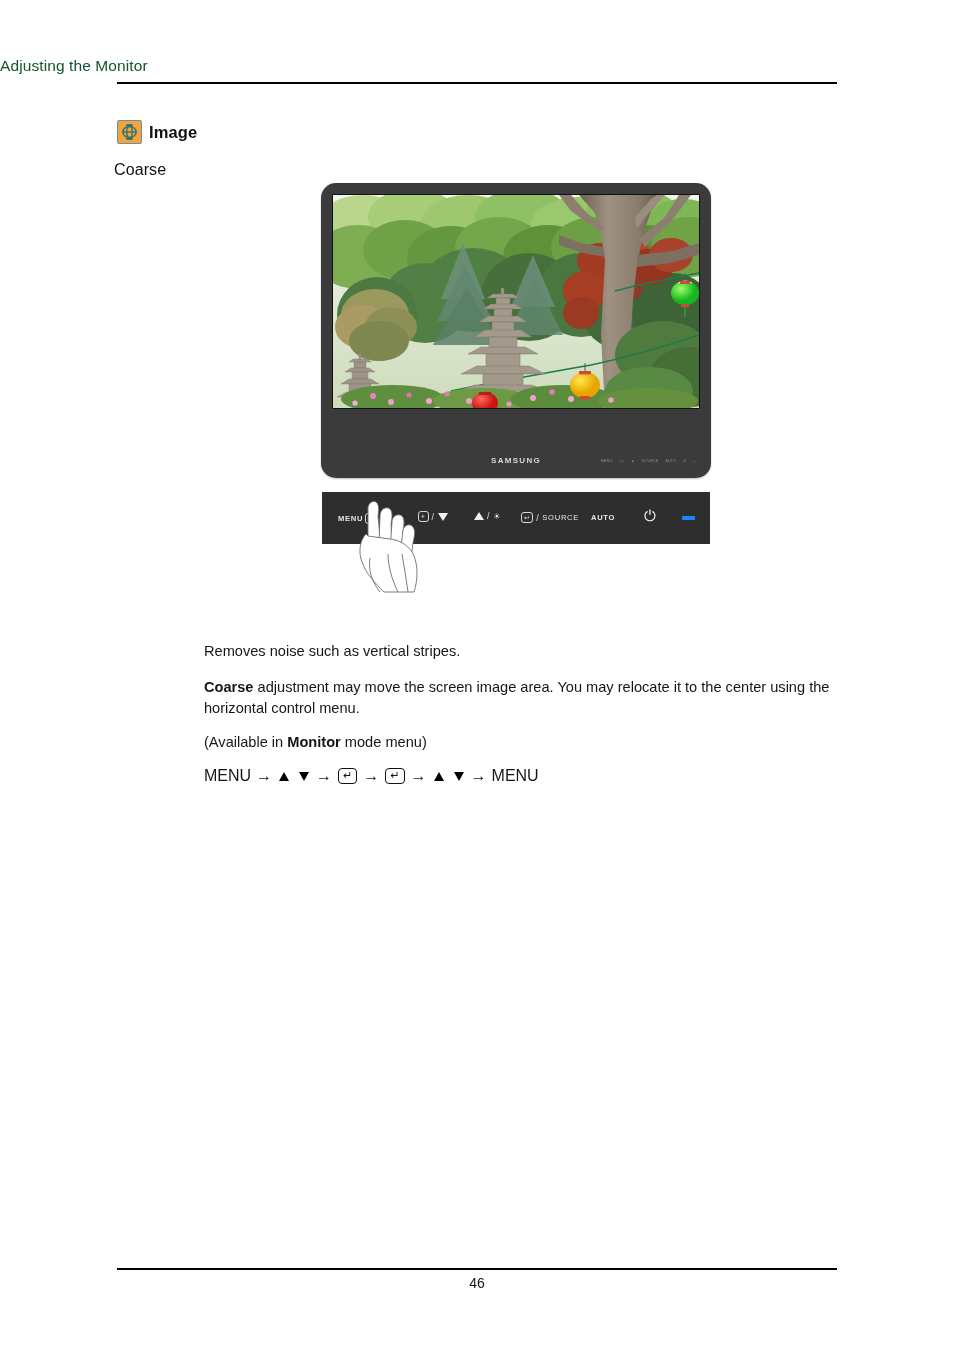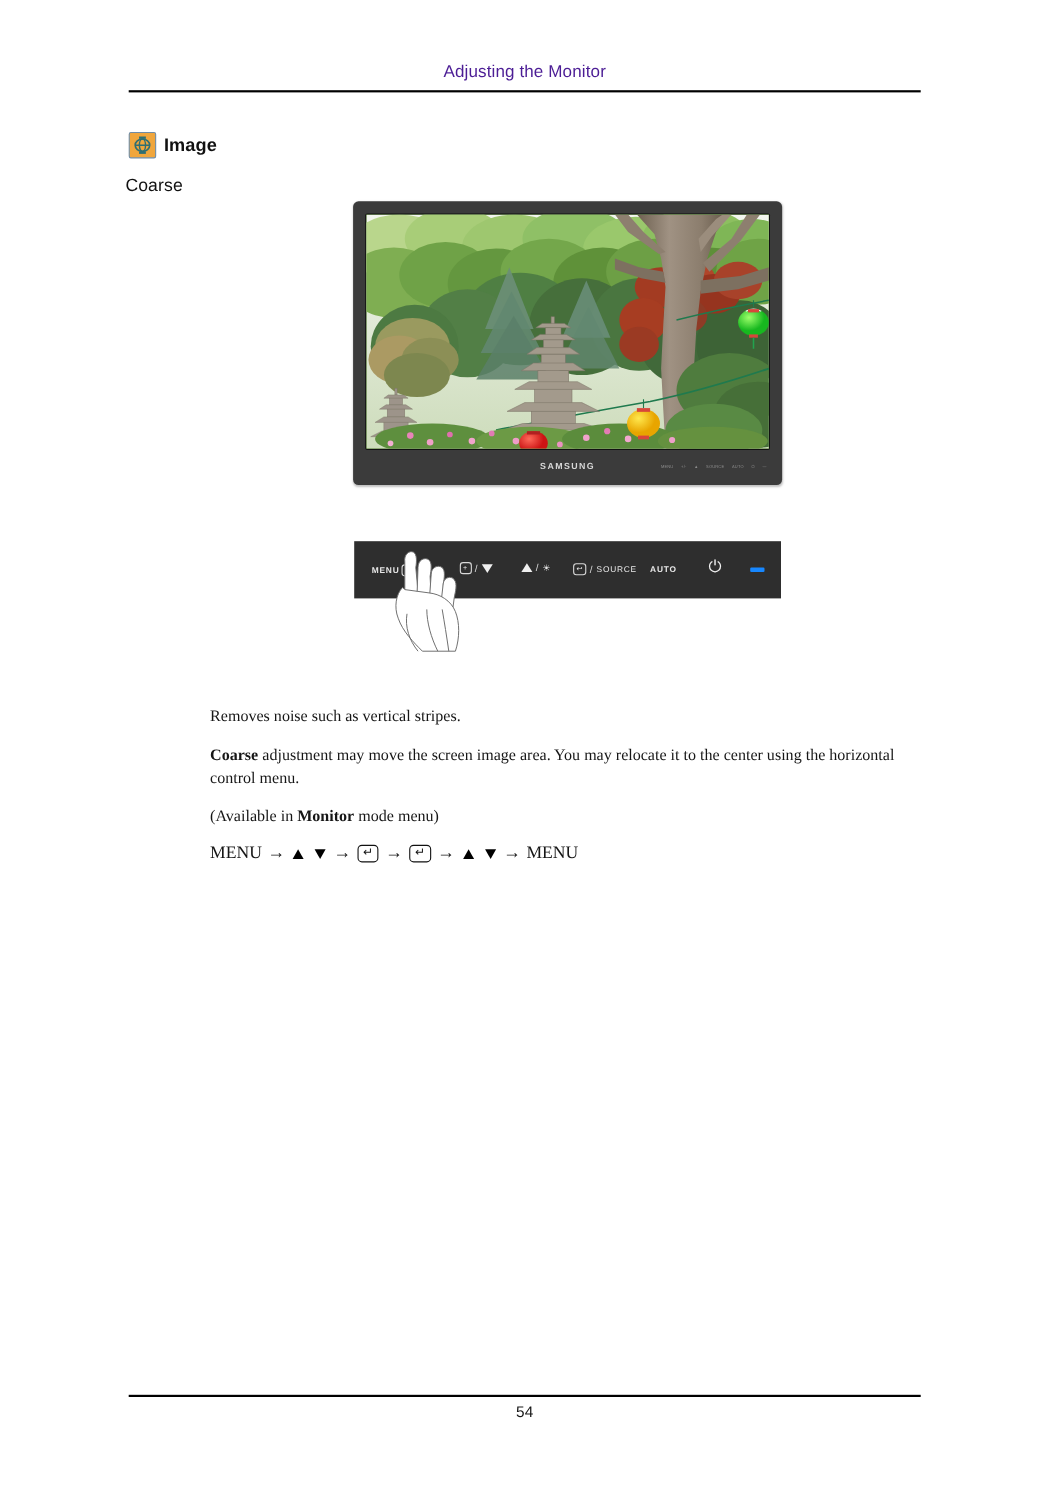--- a/index.html
+++ b/index.html
@@ -20,24 +20,23 @@
   .page-header {
     position: absolute;
     left: 0; top: 0;
     width: 954px;
     height: 90px;
   }
   .header-title {
     position: absolute;
     left: 0; top: 57px;
     width: 954px;
-    text-align: center;
     font-size: 15.5px;
     letter-spacing: 0.1px;
-    color: #4c1d95;
+    color: #14532d;
   }
   .header-rule {
     position: absolute;
     left: 117px; top: 82px;
     width: 720px;
     height: 1.5px;
     background: #000;
   }
 
   
@@ -72,23 +71,23 @@
     font-size: 16px;
     color: #111;
     letter-spacing: 0.1px;
   }
 
   
   .monitor {
     position: absolute;
     left: 321px; top: 183px;
     width: 390px;
-    height: 258px;
+    height: 295px;
     background: #3b3b3b;
-    border-radius: 5px;
+    border-radius: 15px;
     box-shadow: 0 1px 2px rgba(0,0,0,0.25);
   }
   .monitor-inner {
     position: absolute;
     left: 11px; top: 11px;
     width: 368px;
     height: 215px;
     background: #111;
     border-radius: 2px;
     overflow: hidden;
@@ -204,26 +203,25 @@
   }
   .hand-layer {
     position: absolute;
     left: 22px; top: 6px;
     pointer-events: none;
   }
 
   
   .body-text {
     position: absolute;
-    left: 191px;
+    left: 204px;
     width: 650px;
     font-size: 14.6px;
     line-height: 21px;
     color: #161616;
-    font-family: Liberation Serif, serif;
   }
   .p1 { top: 641px; }
   .p2 { top: 677px; }
   .p3 { top: 732px; }
   .p4 { top: 765px; font-size: 16px; display: flex; align-items: center; gap: 3px; flex-wrap: nowrap; }
   .bold { font-weight: bold; }
 
   .nav-tri-up {
     width: 0; height: 0;
     border-left: 5px solid transparent;
@@ -559,13 +557,13 @@
   <span class="nav-arrow">→</span>
   <span class="nav-key">↵</span>
   <span class="nav-arrow">→</span>
   <span class="nav-tri-up"></span>
   <span class="nav-tri-down"></span>
   <span class="nav-arrow">→</span>
   <span>MENU</span>
 </div>
 
 <div class="footer-rule"></div>
-<div class="footer-page">54</div>
+<div class="footer-page">46</div>
 
 </body></html>

